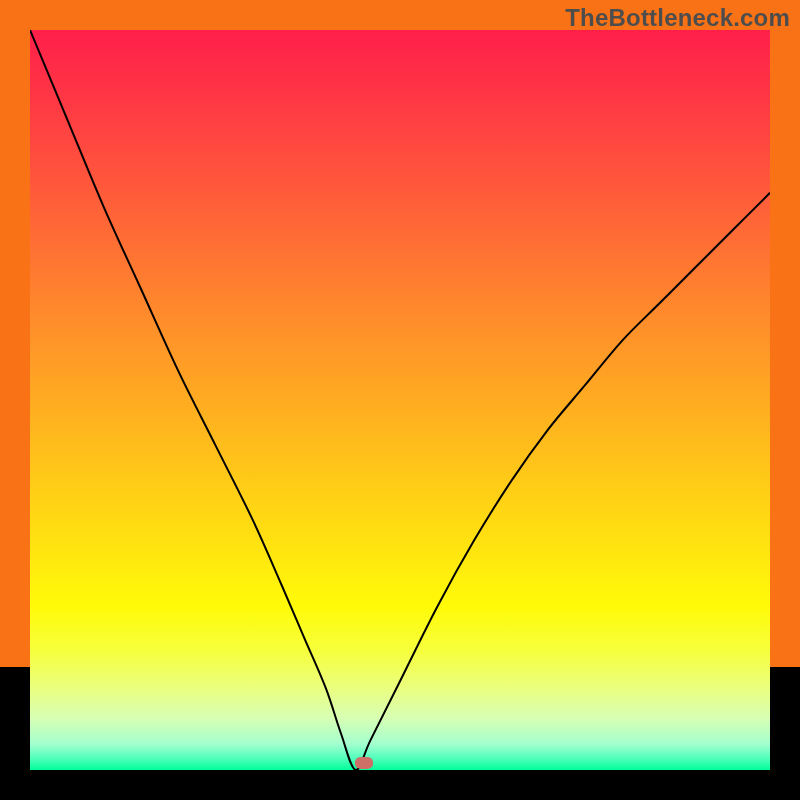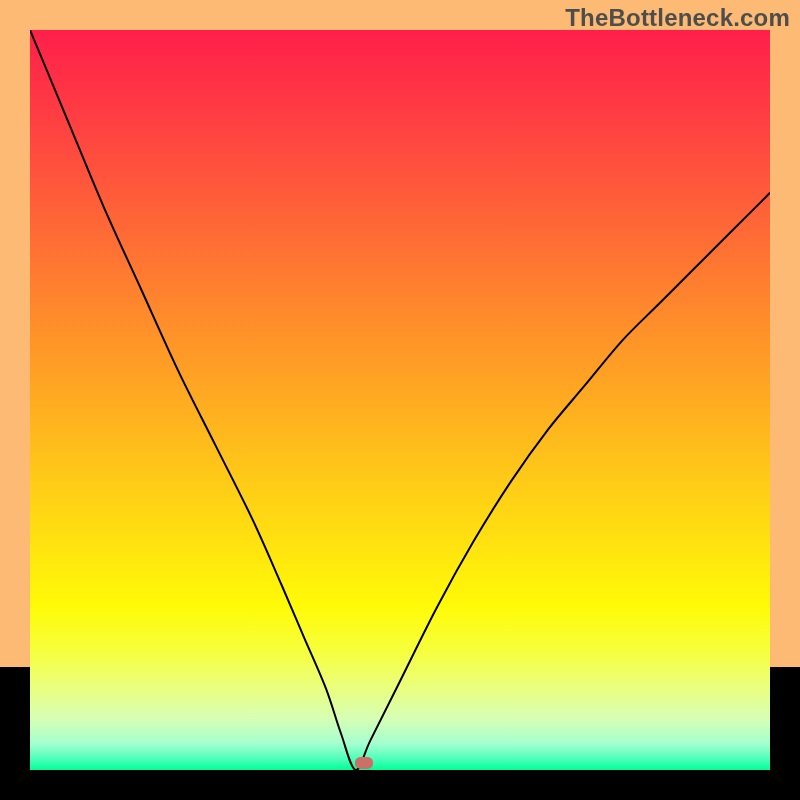--- a/index.html
+++ b/index.html
@@ -8,21 +8,21 @@
     width: 800px;
     height: 800px;
     background: #000;
     font-family: Arial, Helvetica, sans-serif;
     overflow: hidden;
   }
   .frame {
     position: relative;
     width: 800px;
     height: 667px;
-    background: #fdba74;
+    background: #f97316;
   }
   .watermark {
     position: absolute;
     top: 4px;
     right: 10px;
     color: #4d4d4d;
     font-size: 24px;
     font-weight: bold;
     letter-spacing: 0.2px;
     z-index: 20;

